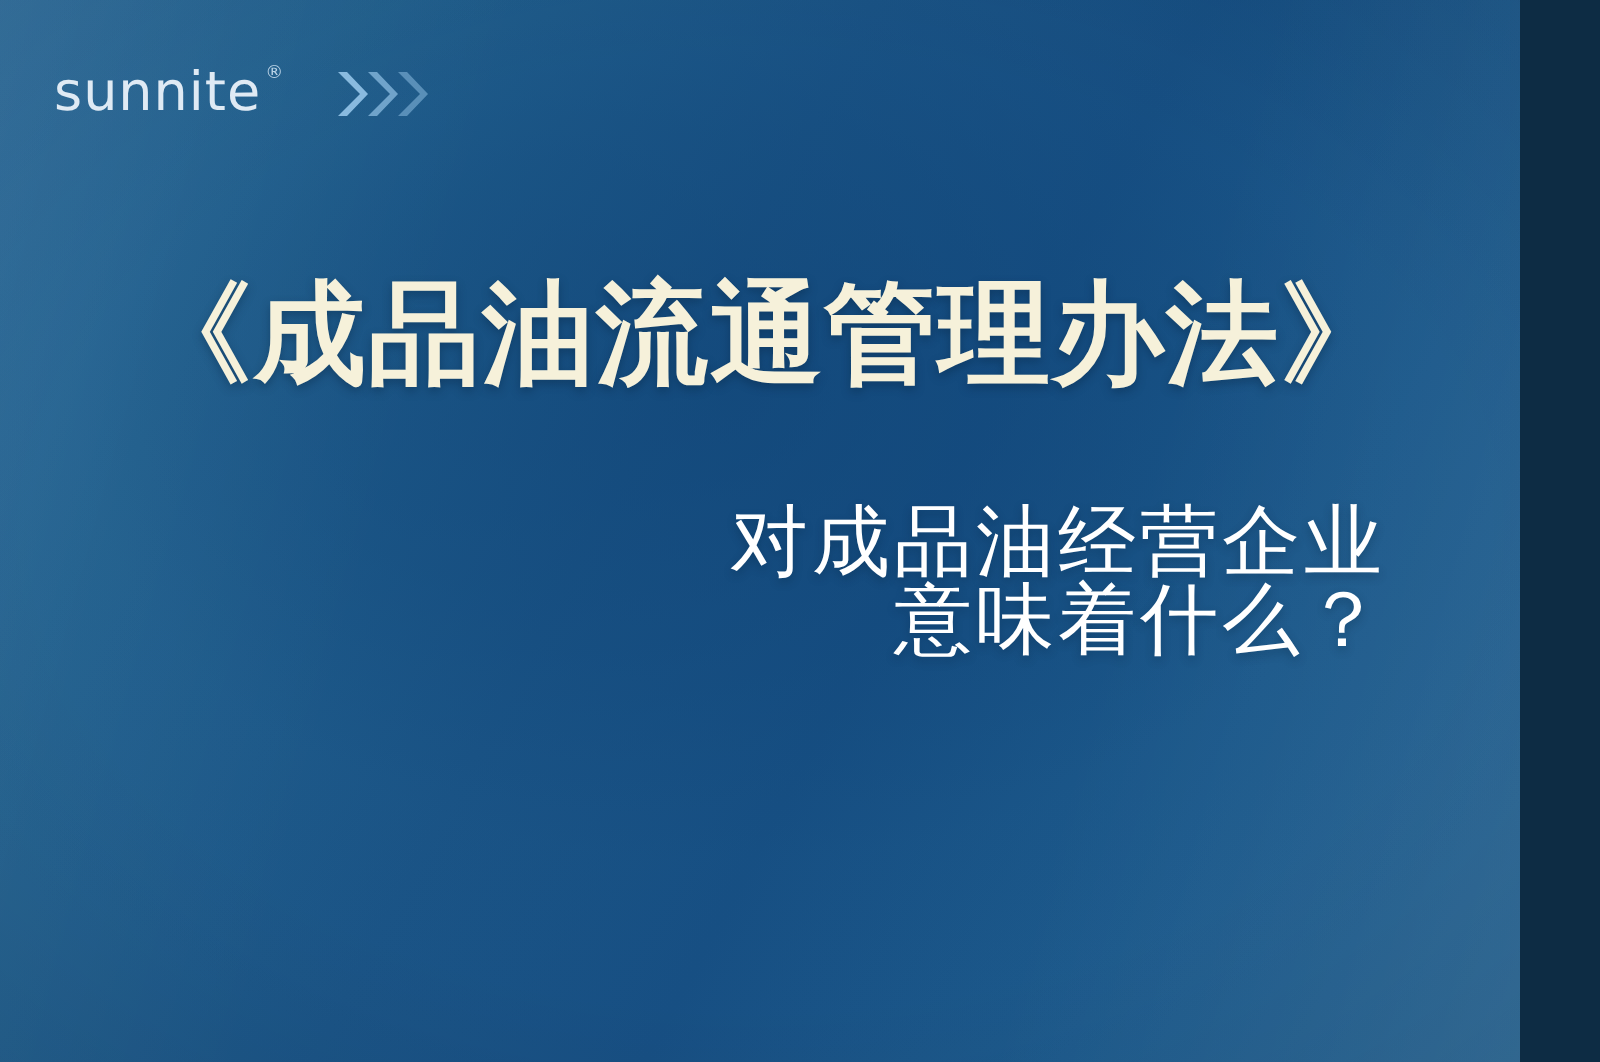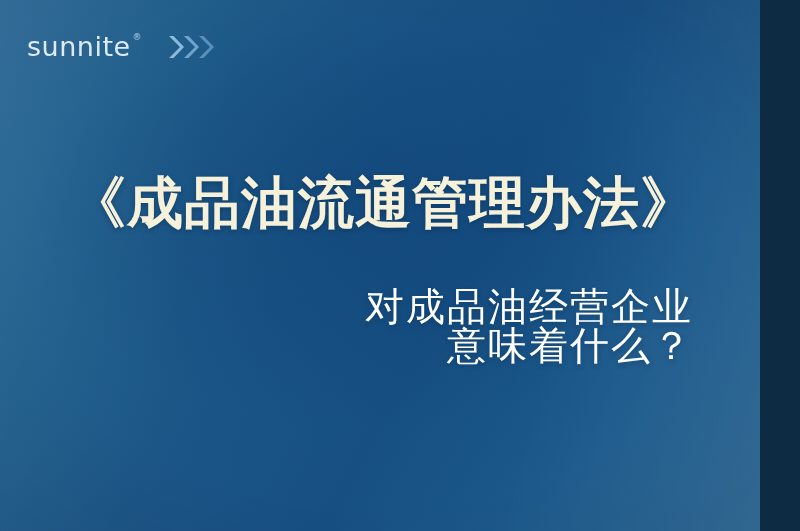--- a/index.html
+++ b/index.html
@@ -128,21 +128,21 @@
     margin-right: -2px;
   }
   .chev:nth-child(1) { opacity: 0.95; }
   .chev:nth-child(2) { opacity: 0.72; }
   .chev:nth-child(3) { opacity: 0.52; }
 
   
   .headline {
     position: absolute;
     left: 0;
-    top: 175px;
+    top: 140px;
     width: 800px;
   }
   .line-main {
     font-family: "DejaVu Sans", "Liberation Sans", sans-serif;
     font-size: 56px;
     font-weight: 700;
     color: #f6f1da;
     letter-spacing: 1px;
     line-height: 1;
     padding-left: 70px;

